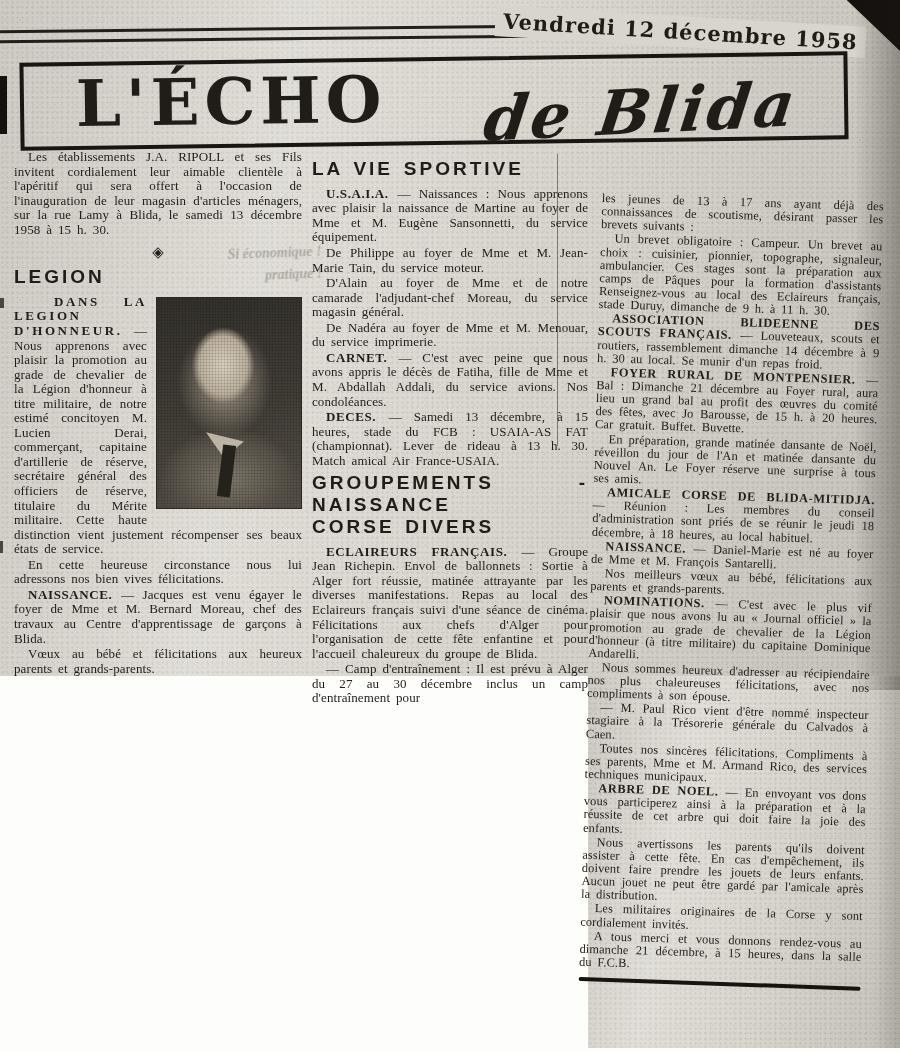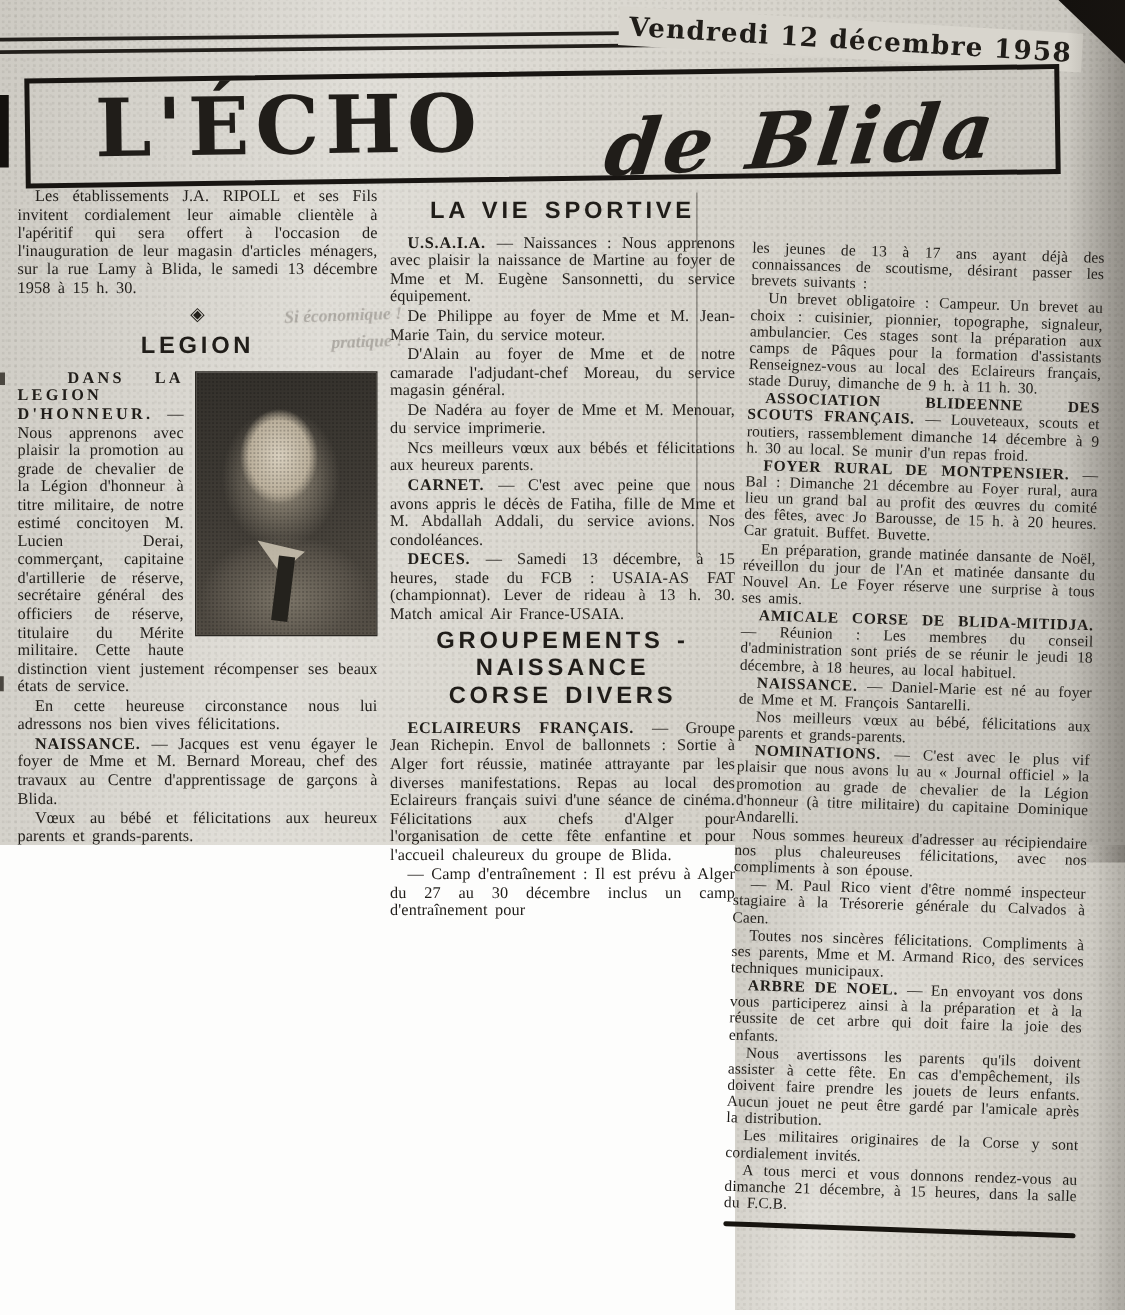--- a/index.html
+++ b/index.html
@@ -34,21 +34,21 @@
   .ghost{position:absolute;left:182px;top:243px;width:140px;text-align:right;
     transform:rotate(-2deg);font-style:italic;font-weight:bold;font-size:14px;
     line-height:1.6;color:rgba(70,66,58,.32);filter:blur(.4px);}
   .col{position:absolute;font-size:13px;line-height:1.12;text-align:justify;
     word-spacing:2.5px;letter-spacing:.1px;}
   .col3{font-size:12.4px;line-height:1.06;transform:rotate(1.7deg);transform-origin:top left;}
   .para{margin:0 0 1px 0;text-indent:14px;}
   .para.no-indent{text-indent:0;}
   .lead{font-weight:bold;letter-spacing:.6px;text-transform:none;}
   .lead.wide{letter-spacing:2.6px;margin-left:26px;}
-  .col-heading{font-family:"Liberation Sans", sans-serif;font-weight:bold;text-align:center;
+  .col-heading{font-family:"Liberation Sans", sans-serif;font-weight:bold;
     font-size:19px;letter-spacing:3px;margin:4px 0 7px 0;line-height:1.15;text-indent:0;}
   .col-heading .hline{display:block;}
   .ornament{text-align:center;font-size:15px;margin:7px 0 5px 0;color:#23201b;}
   .photo{float:right;width:146px;height:212px;margin:2px 0 5px 9px;border:1px solid #2a2722;
     box-sizing:border-box;position:relative;
     background:
       radial-gradient(circle at 50% 50%, rgba(0,0,0,.20) .8px, transparent 1.15px),
       radial-gradient(ellipse 30% 25% at 46% 32%, #d9d0bf 0%, #bbb09c 55%, rgba(0,0,0,0) 72%),
       radial-gradient(ellipse 43% 35% at 47% 40%, #aaa08d 0%, rgba(0,0,0,0) 76%),
       radial-gradient(ellipse 60% 30% at 50% 86%, #7d7669 0%, #5a544b 60%, rgba(0,0,0,0) 80%),
@@ -97,21 +97,20 @@
       <p class="para">Vœux au bébé et félicitations aux heureux parents et grands-parents.</p>
     </div>
   <div id="col2" class="col" style="left:312px;top:154px;width:276px;">
       <div class="col-heading">
         <span class="hline">LA VIE SPORTIVE</span>
       </div>
       <p class="para"><span class="lead">U.S.A.I.A. </span>— Naissances : Nous apprenons avec plaisir la naissance de Martine au foyer de Mme et M. Eugène Sansonnetti, du service équipement.</p>
       <p class="para">De Philippe au foyer de Mme et M. Jean-Marie Tain, du service moteur.</p>
       <p class="para">D'Alain au foyer de Mme et de notre camarade l'adjudant-chef Moreau, du service magasin général.</p>
       <p class="para">De Nadéra au foyer de Mme et M. Menouar, du service imprimerie.</p>
-      <p class="para">Ncs meilleurs vœux aux bébés et félicitations aux heureux parents.</p>
       <p class="para"><span class="lead">CARNET. </span>— C'est avec peine que nous avons appris le décès de Fatiha, fille de Mme et M. Abdallah Addali, du service avions. Nos condoléances.</p>
       <p class="para"><span class="lead">DECES. </span>— Samedi 13 décembre, à 15 heures, stade du FCB : USAIA-AS FAT (championnat). Lever de rideau à 13 h. 30. Match amical Air France-USAIA.</p>
       <div class="col-heading">
         <span class="hline">GROUPEMENTS - NAISSANCE</span>
         <span class="hline">CORSE DIVERS</span>
       </div>
       <p class="para"><span class="lead">ECLAIREURS FRANÇAIS. </span>— Groupe Jean Richepin. Envol de ballonnets : Sortie à Alger fort réussie, matinée attrayante par les diverses manifestations. Repas au local des Eclaireurs français suivi d'une séance de cinéma. Félicitations aux chefs d'Alger pour l'organisation de cette fête enfantine et pour l'accueil chaleureux du groupe de Blida.</p>
       <p class="para">— Camp d'entraînement : Il est prévu à Alger du 27 au 30 décembre inclus un camp d'entraînement pour</p>
     </div>
   <div id="col3" class="col col3" style="left:602px;top:192px;width:282px;">

